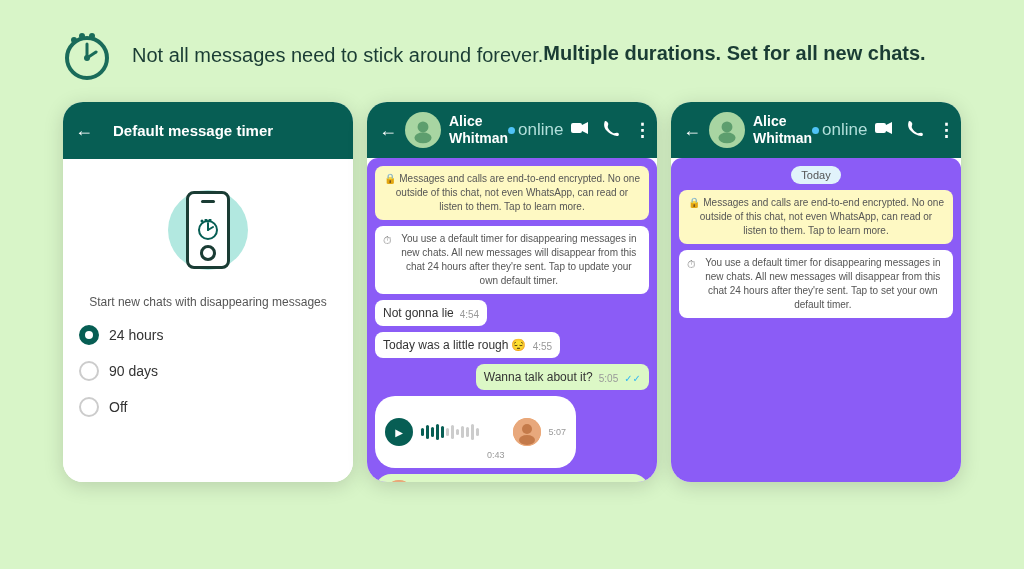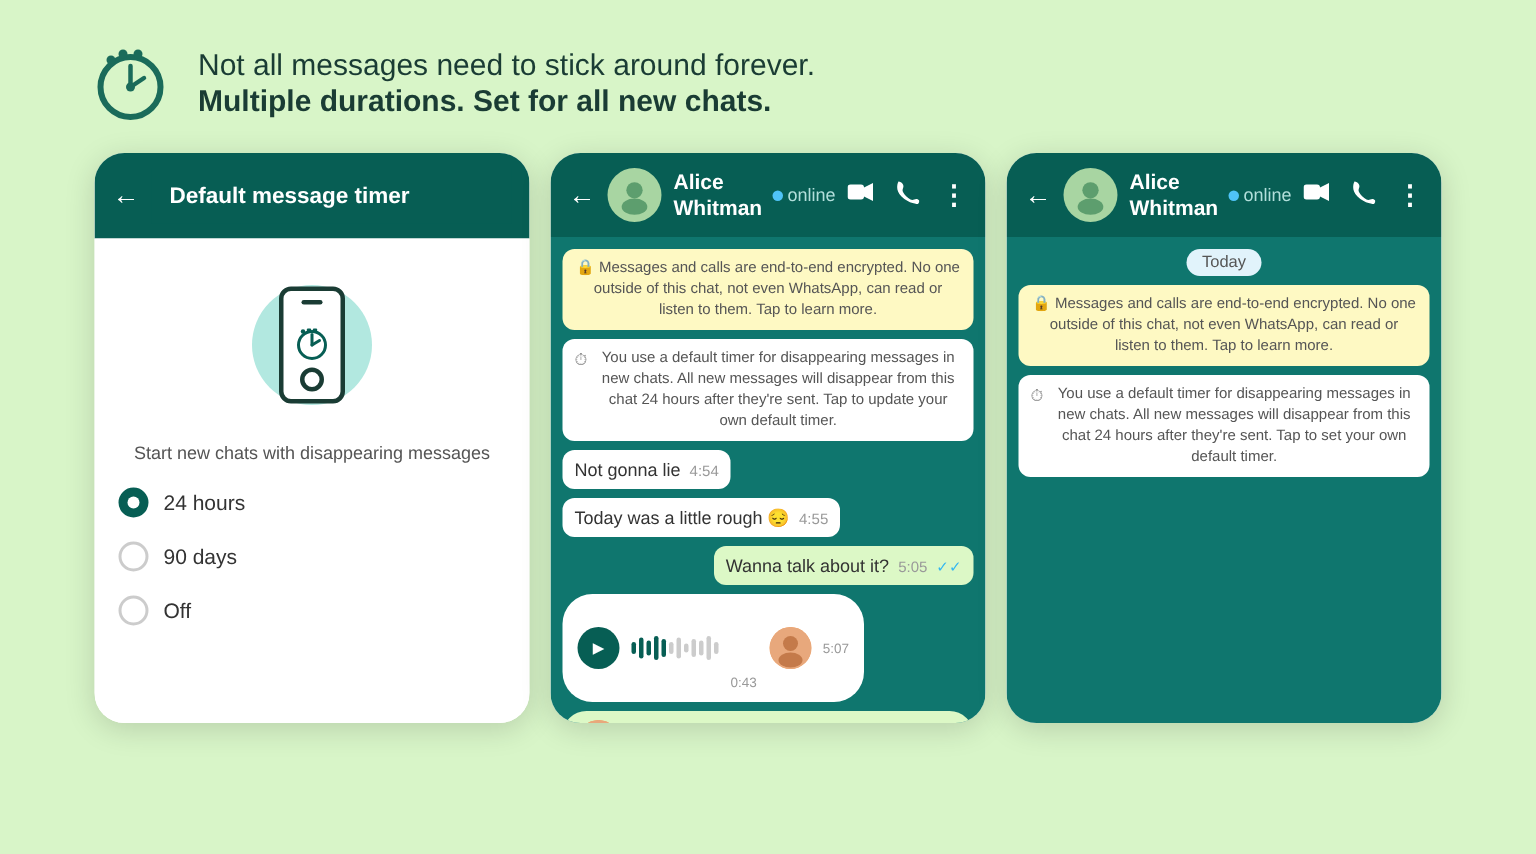--- a/index.html
+++ b/index.html
@@ -19,21 +19,21 @@
       padding: 28px 60px 20px 60px;
       gap: 18px;
     }
     .header-icon {
       width: 54px;
       height: 54px;
       flex-shrink: 0;
     }
     .header-text {
       display: flex;
-      flex-direction: column;
+      flex-direction: row;
     }
     .header-title {
       font-size: 20px;
       color: #1a3c34;
       font-weight: 400;
       line-height: 1.3;
     }
     .header-subtitle {
       font-size: 20px;
       color: #1a3c34;
@@ -97,21 +97,21 @@
       display: flex;
       flex-direction: row;
     }
     .contact-name {
       font-size: 14px;
       font-weight: 600;
       color: #fff;
       line-height: 1.2;
     }
     .contact-status {
-      font-size: 12px;
+      font-size: 17px;
       color: #b2dfdb;
       display: flex;
       align-items: center;
       gap: 3px;
     }
     .online-dot {
       width: 7px;
       height: 7px;
       border-radius: 50%;
       background: #4fc3f7;
@@ -225,26 +225,27 @@
       background: #fff;
     }
     .radio-label {
       font-size: 14px;
       color: #333;
     }
 
     
     .chat-content {
       flex: 1;
-      background: #0f766e;
+      background: #8b5cf6;
       padding: 8px;
       overflow: hidden;
       display: flex;
       flex-direction: column;
       gap: 6px;
+      border-radius: 11px;
     }
 
     
     .encrypt-notice {
       background: #fef9c3;
       border-radius: 8px;
       padding: 6px 8px;
       font-size: 10px;
       color: #555;
       text-align: center;

